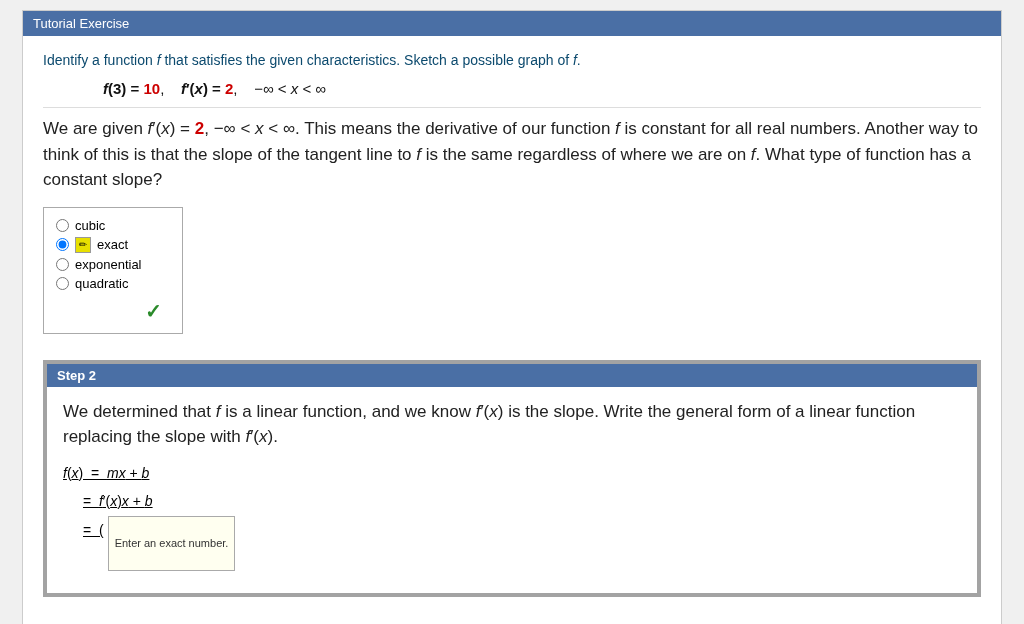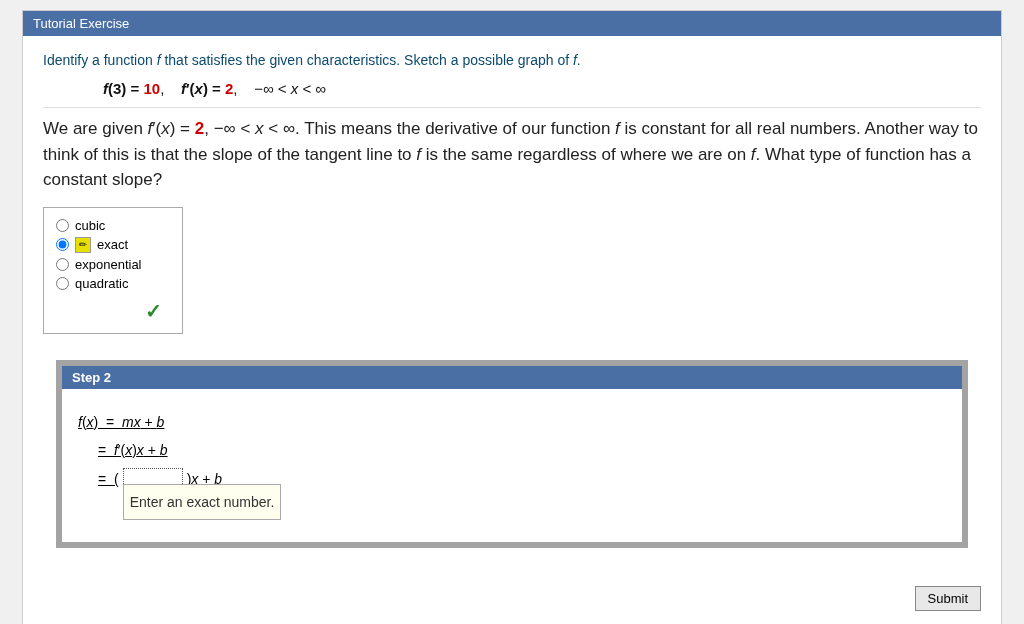--- a/index.html
+++ b/index.html
@@ -38,22 +38,22 @@
       margin: 10px 0 10px 60px;
       color: #111;
     }
     .step-label {
       font-weight: bold;
       color: #333;
       margin: 18px 0 8px 0;
       font-size: 13px;
     }
     .step-box {
-      border: 6px solid #a3a3a3;
-      margin: 10px 13px;
+      border: 4px solid #a3a3a3;
+      margin: 10px 0;
     }
     .step-box-header {
       background: #4a6fa5;
       color: white;
       padding: 4px 10px;
       font-weight: bold;
       font-size: 13px;
     }
     .step-box-content {
       padding: 12px 16px;
@@ -129,22 +129,22 @@
       font-size: 13px;
       padding: 2px 4px;
       outline: none;
     }
     .tooltip {
       position: absolute;
       bottom: -28px;
       left: 0;
       background: #fffff0;
       border: 1px solid #aaa;
-      padding: 4px 6px;
-      font-size: 14px;
+      padding: 16px 6px;
+      font-size: 11px;
       white-space: nowrap;
       color: #333;
       z-index: 10;
     }
     .button-row {
       margin-top: 38px;
       display: flex;
       gap: 8px;
       align-items: center;
       justify-content: flex-end;
@@ -220,20 +220,23 @@
 
     <br><br>
 
     
     <div class="step-box">
       <div class="step-box-header">
         <span>Step 2</span>
       </div>
       <div class="step-box-content">
 
+        <p class="step-text">
+          We determined that <em>f</em> is a linear function, and we know <em>f</em>′(<em>x</em>) is the slope. Write the general form of a linear function replacing the slope with <em>f</em>′(<em>x</em>).
+        </p>
 
         <div class="math-lines">
 
           <div class="math-row">
             <span><em>f</em>(<em>x</em>)&nbsp; = &nbsp;<em>mx</em> + <em>b</em></span>
           </div>
 
           <div class="math-row math-indent1">
             <span>= &nbsp;<em>f</em>′(<em>x</em>)<em>x</em> + <em>b</em></span>
           </div>

